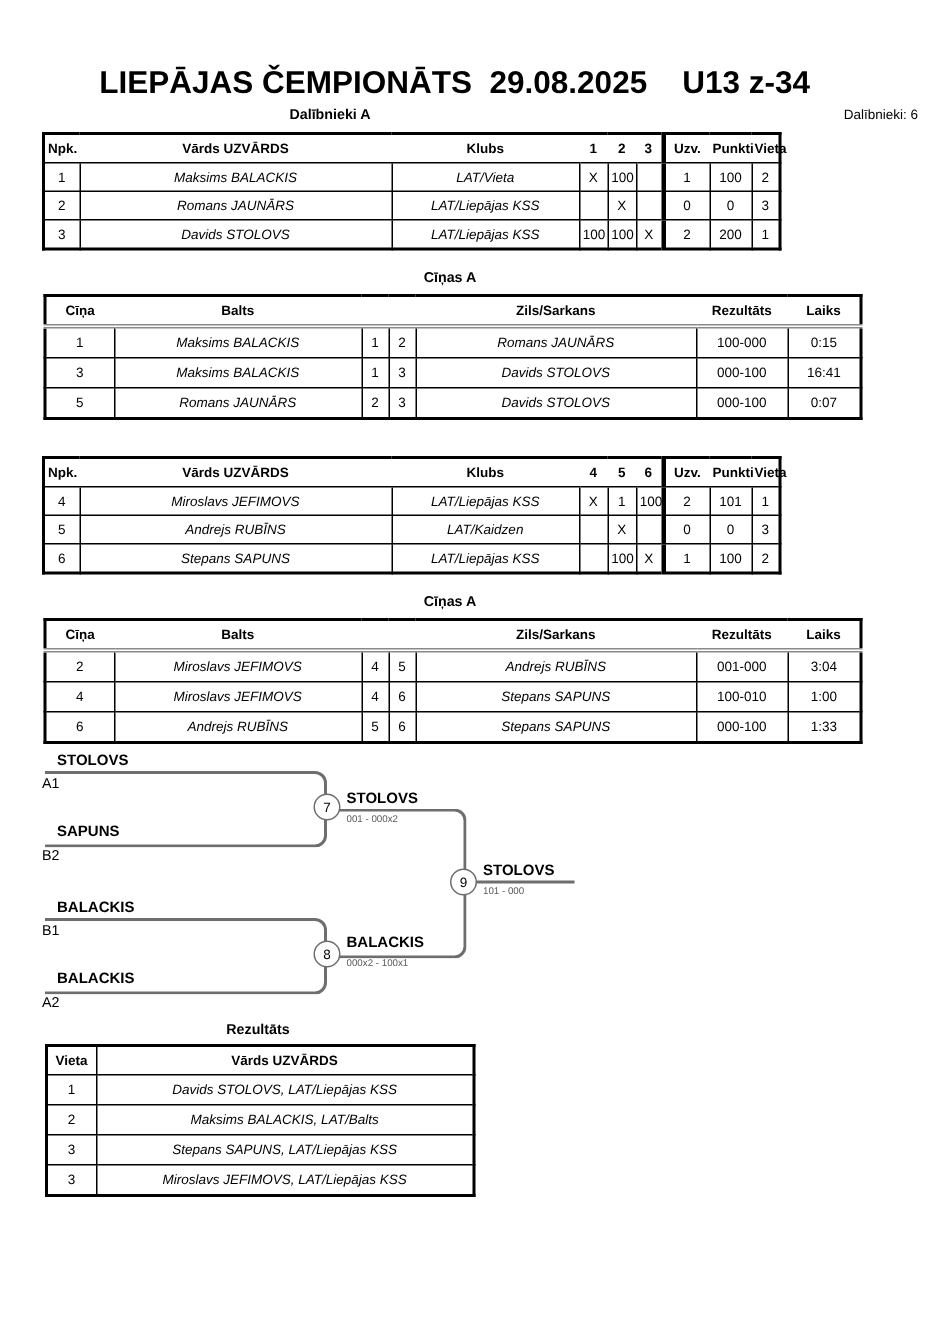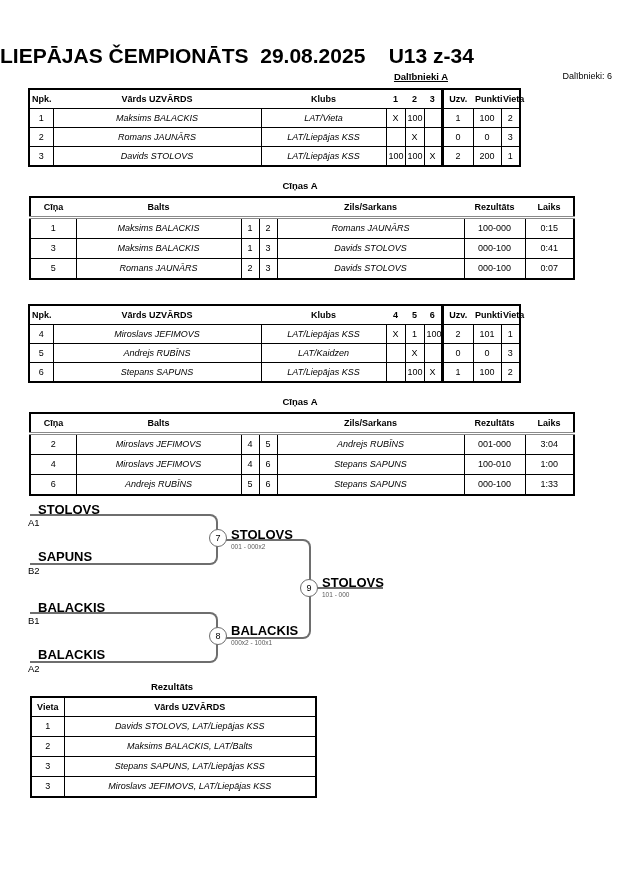--- a/index.html
+++ b/index.html
@@ -3,21 +3,21 @@
 <meta charset="utf-8">
 <style>
   html,body{margin:0;padding:0;background:#e8e8e8;}
   .page{
     position:relative;width:630px;height:891px;background:#ffffff;
     font-family:"Liberation Sans","DejaVu Sans",sans-serif;color:#000;
     overflow:hidden;
   }
   .abs{position:absolute;}
   .doc-title{
-    top:44px;left:0;width:540px;text-align:left;
+    top:44px;left:0;width:540px;text-align:right;
     font-size:21px;font-weight:bold;white-space:pre;letter-spacing:0px;
   }
   .sec-label{font-size:9.5px;font-weight:bold;white-space:nowrap;}
   .plain-label{font-size:9px;white-space:nowrap;}
 
   table.sheet{
     position:absolute;border-collapse:collapse;table-layout:fixed;
     border:2px solid #000;background:#fff;
   }
   table.sheet td, table.sheet th{
@@ -34,37 +34,37 @@
   table.fights tr.head th{border-bottom:3px double #8a8a8a;}
   table.results tr.head th{border-left:1px solid #000;border-right:1px solid #000;}
   td.l, th.l{text-align:left;padding-left:4px;font-style:italic;}
   th.npk{text-align:left;padding-left:1px;}
   .thick{border-left:3px solid #000 !important;}
   .b{font-weight:bold;}
 
   
   .br-line{background:#6e6e6e;height:2px;}
   .br-shape{border:2px solid #6e6e6e;border-left:none;border-radius:0 8px 8px 0;}
-  .br-name{font-size:13px;font-weight:bold;white-space:nowrap;}
+  .br-name{font-size:10px;font-weight:bold;white-space:nowrap;}
   .br-seed{font-size:9.5px;white-space:nowrap;}
   .br-score{font-size:6.5px;color:#5a5a5a;white-space:nowrap;}
   .br-circle{
     width:16px;height:16px;border-radius:50%;border:1px solid #6e6e6e;
     background:#fff;z-index:2;text-align:center;line-height:16px;
     font-size:9px;color:#000;
   }
 </style>
 </head>
 <body>
 
 <div class="page">
 
   <div class="abs doc-title">LIEPĀJAS ČEMPIONĀTS  29.08.2025    U13 z-34</div>
 
-  <div class="abs sec-label" style="top:71px;left:16px;width:432px;text-align:right;text-decoration:underline;">Dalībnieki A</div>
+  <div class="abs sec-label" style="top:71px;left:4px;width:432px;text-align:center;">Dalībnieki A</div>
   <div class="abs plain-label" style="top:71px;right:18px;">Dalībnieki: 6</div>
 
   <table class="sheet" style="left:28px;top:88px;width:491px;">
     <colgroup>
         <col style="width:24px">
         <col style="width:208px">
         <col style="width:125px">
         <col style="width:19px">
         <col style="width:19px">
         <col style="width:18px">
@@ -151,21 +151,21 @@
       <td>100-000</td>
       <td>0:15</td>
     </tr>
     <tr>
       <td>3</td>
       <td class="l">Maksims BALACKIS</td>
       <td>1</td>
       <td>3</td>
       <td class="l b">Davids STOLOVS</td>
       <td>000-100</td>
-      <td>0:41</td>
+      <td>16:41</td>
     </tr>
     <tr>
       <td>5</td>
       <td class="l">Romans JAUNĀRS</td>
       <td>2</td>
       <td>3</td>
       <td class="l b">Davids STOLOVS</td>
       <td>000-100</td>
       <td>0:07</td>
     </tr>

